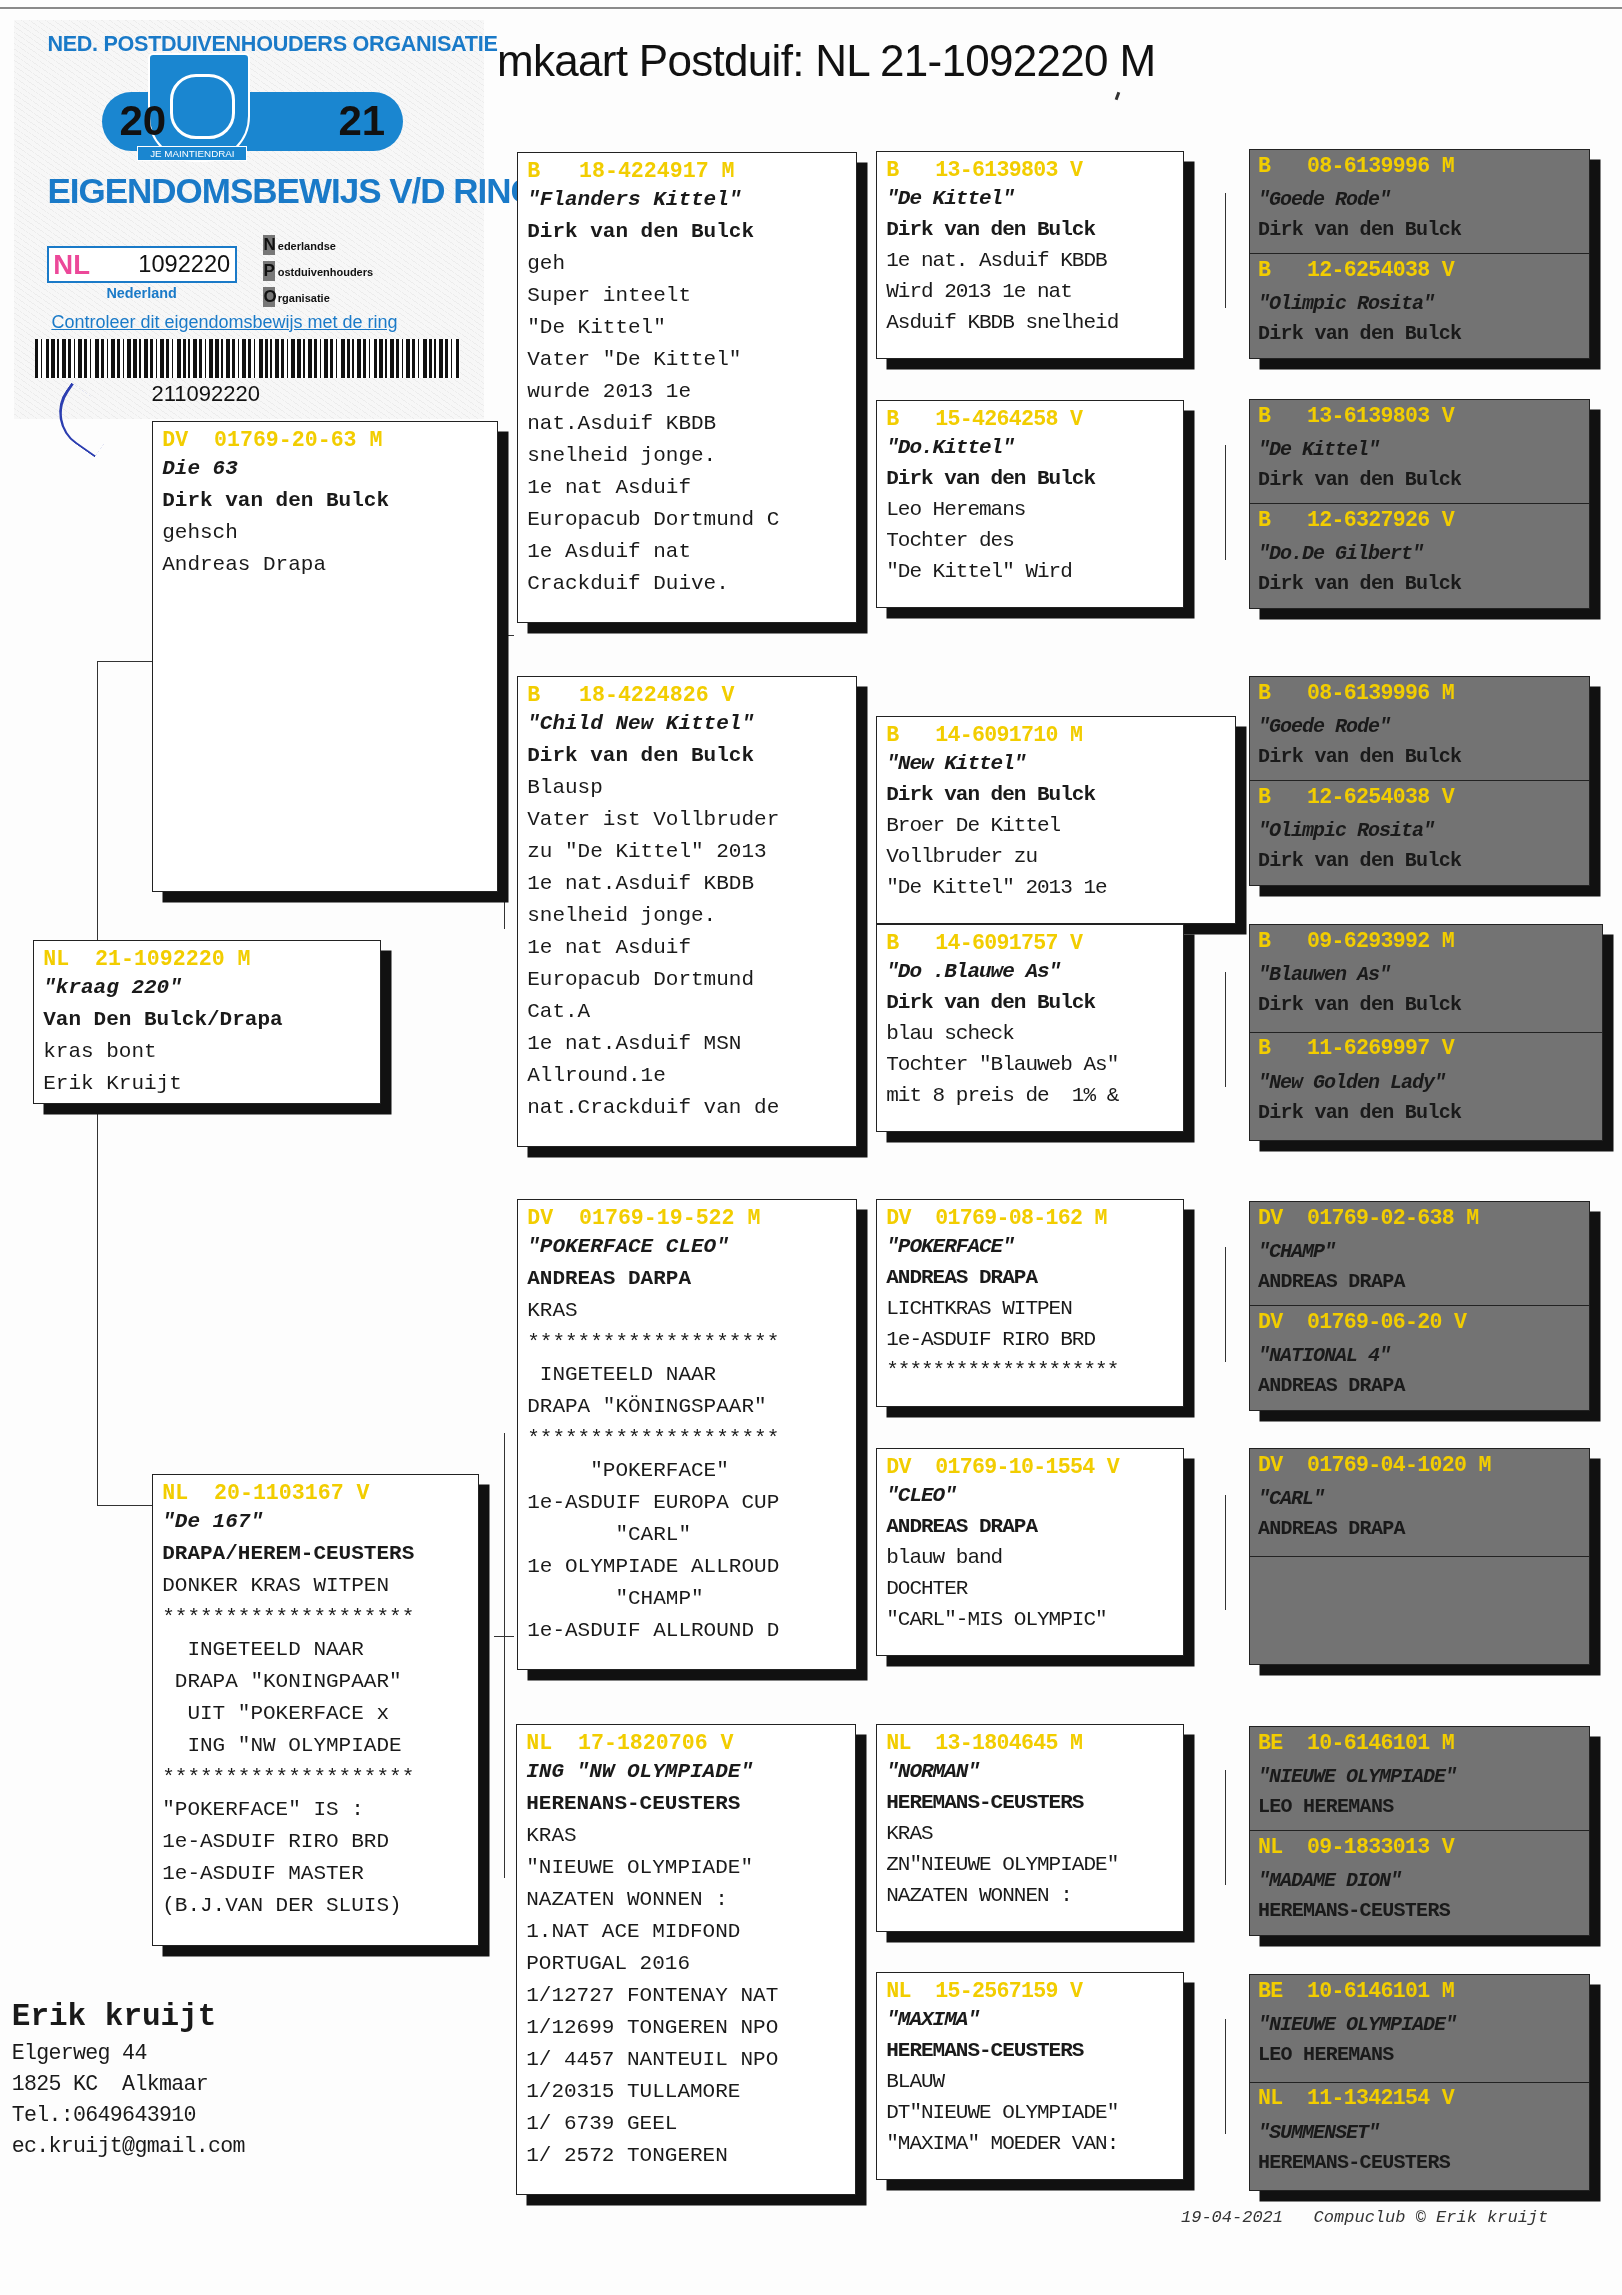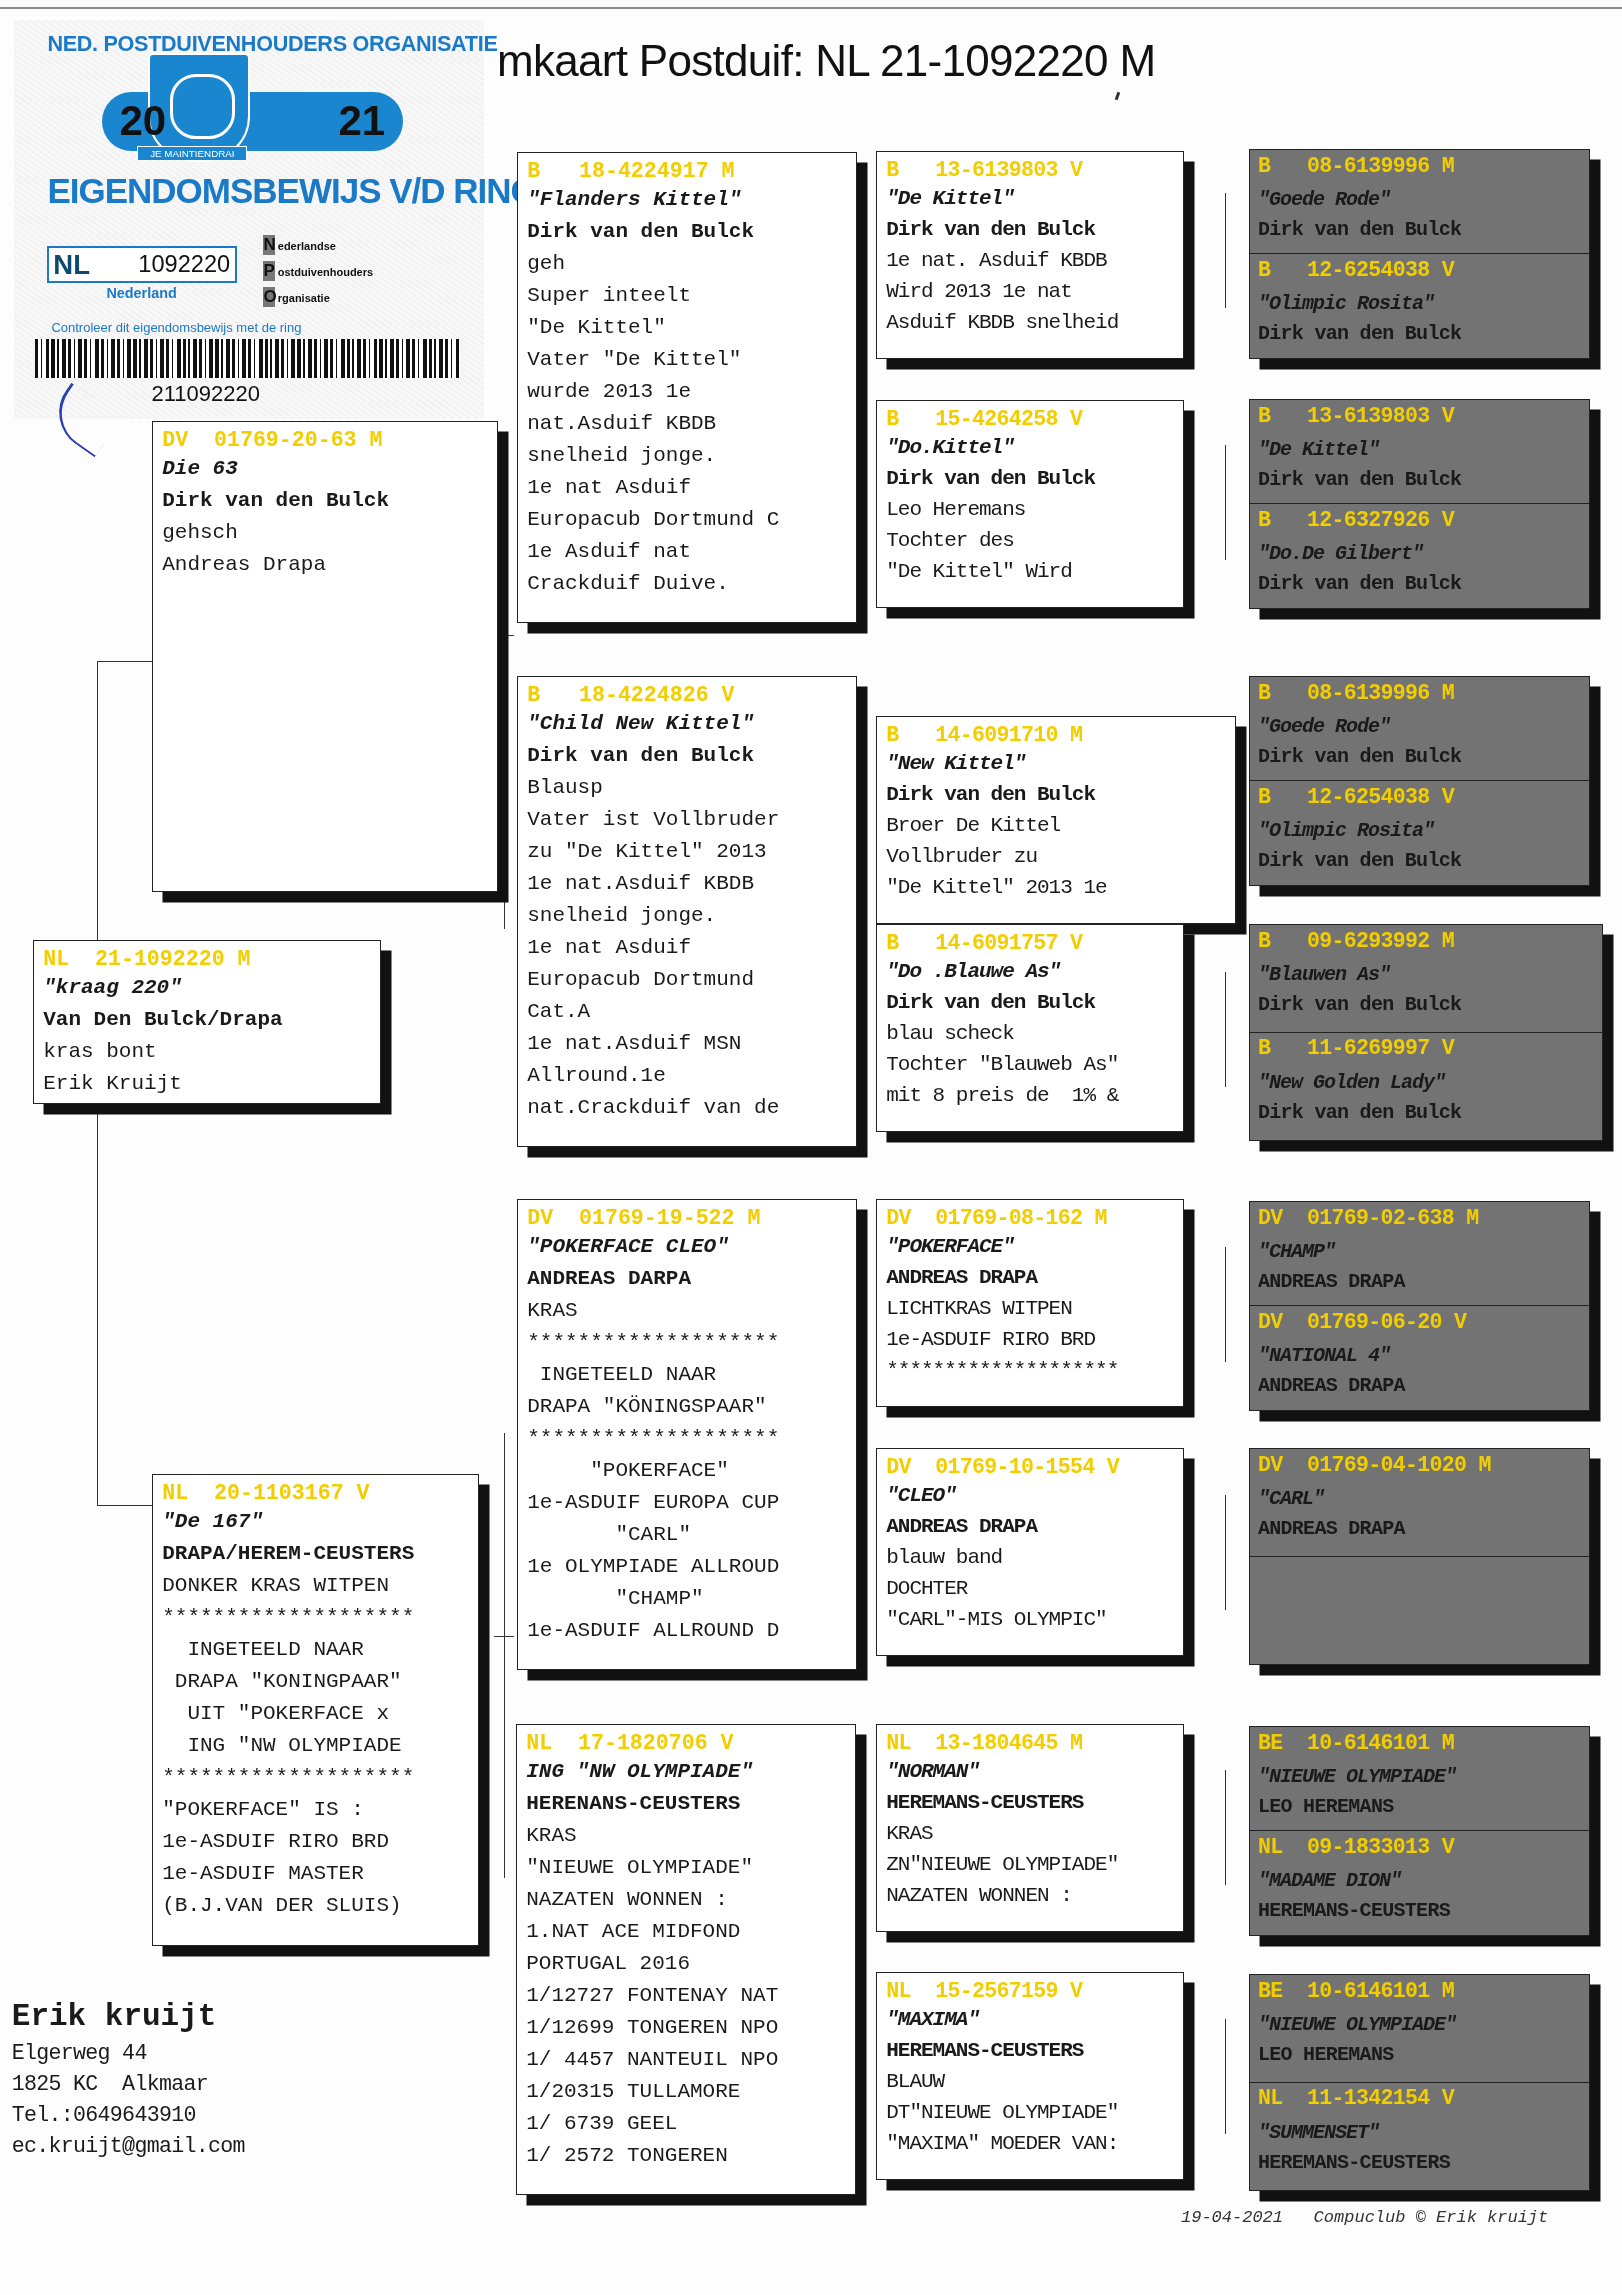--- a/index.html
+++ b/index.html
@@ -37,26 +37,26 @@
   .cert-year { position: absolute; top: 77px; font-size: 42px; font-weight: bold; color: #111; }
   .cert-motto {
     position: absolute; left: 123px; top: 126px; width: 108px; height: 13px;
     background: #1a86d0; color: #fff; font-size: 9.8px; text-align: center; line-height: 13px; border: 1.3px solid #fff;
   }
   .cert-title { position: absolute; left: 33px; top: 151px; font-size: 35px; font-weight: bold; color: #1a7ac8; letter-spacing: -1px; white-space: nowrap; }
   .cert-ringbox {
     position: absolute; left: 33px; top: 226px; width: 186px; height: 33px;
     border: 2px solid #1a7ac8; background: #fff;
   }
-  .cert-ringbox .nl { position: absolute; left: 3.9px; top: 1.3px; font-size: 27.5px; font-weight: bold; color: #0c4a6e; }
+  .cert-ringbox .nl { position: absolute; left: 3.9px; top: 1.3px; font-size: 27.5px; font-weight: bold; color: #ec4899; }
   .cert-ringbox .num { position: absolute; right: 5.2px; top: 3.9px; font-size: 23.6px; color: #111; }
   .cert-country { position: absolute; left: 92px; top: 265px; font-size: 14.4px; font-weight: bold; color: #1a7ac8; }
   .cert-npo { position: absolute; left: 249px; font-size: 11px; font-weight: bold; color: #111; white-space: nowrap; }
   .cert-npo b { display: inline-block; background: #777; color: #111; width: 11.8px; text-align: center; font-size: 17px; margin-right: 2.6px; }
-  .cert-check { position: absolute; left: 37px; top: 300px; font-size: 13px; color: #1a7ac8; white-space: nowrap; }
+  .cert-check { position: absolute; left: 37px; top: 292px; font-size: 18px; color: #1a7ac8; white-space: nowrap; text-decoration: underline; }
   .barcode {
     position: absolute; left: 21px; top: 319px; width: 425px; height: 39px;
     background: repeating-linear-gradient(90deg, #111 0 3.3px, #fff 3.3px 5.9px, #111 5.9px 7.2px, #fff 7.2px 10.5px, #111 10.5px 14.4px, #fff 14.4px 16.4px);
   }
   .barcode-num { position: absolute; left: 137px; top: 361px; font-size: 22px; color: #111; }
   .signature {
     position: absolute; left: 52px; top: 396px; width: 59px; height: 46px;
     border-left: 3.3px solid #2c3eb0; border-bottom: 2.6px solid #2c3eb0; border-radius: 0 0 0 39px; transform: rotate(35deg);
   }
 

